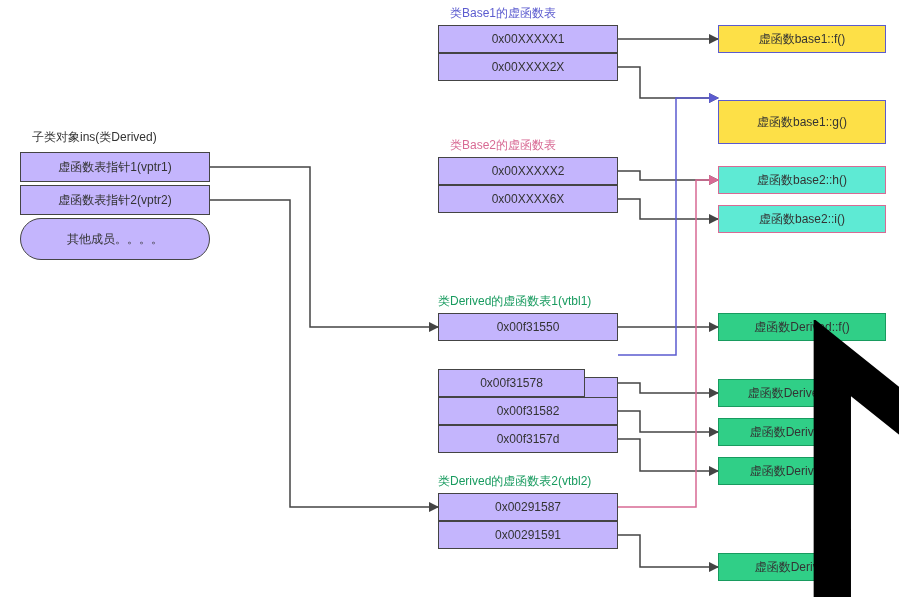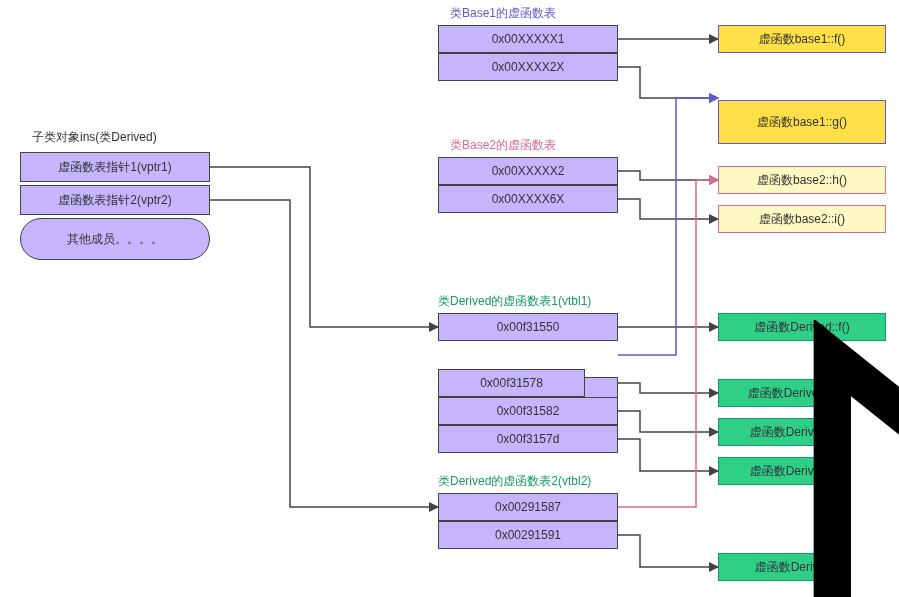--- a/index.html
+++ b/index.html
@@ -22,21 +22,21 @@
     justify-content: center;
     box-sizing: border-box;
     padding: 2px 4px;
   }
   .label {
     position: absolute;
     font-size: 12px;
     white-space: nowrap;
   }
   .purple   { background: #fde047; border-color: #5b5bcf; }
-  .pink     { background: #fef9c3; border-color: #d86a94; }
+  .pink     { background: #5eead4; border-color: #d86a94; }
   .green    { background: #30cf87; border-color: #189b5f; }
   .header-purple { color: #5b5bcf; }
   .header-pink   { color: #d86a94; }
   .header-green  { color: #189b5f; }
   svg {
     position: absolute;
     left: 0;
     top: 0;
     width: 899px;
     height: 597px;

